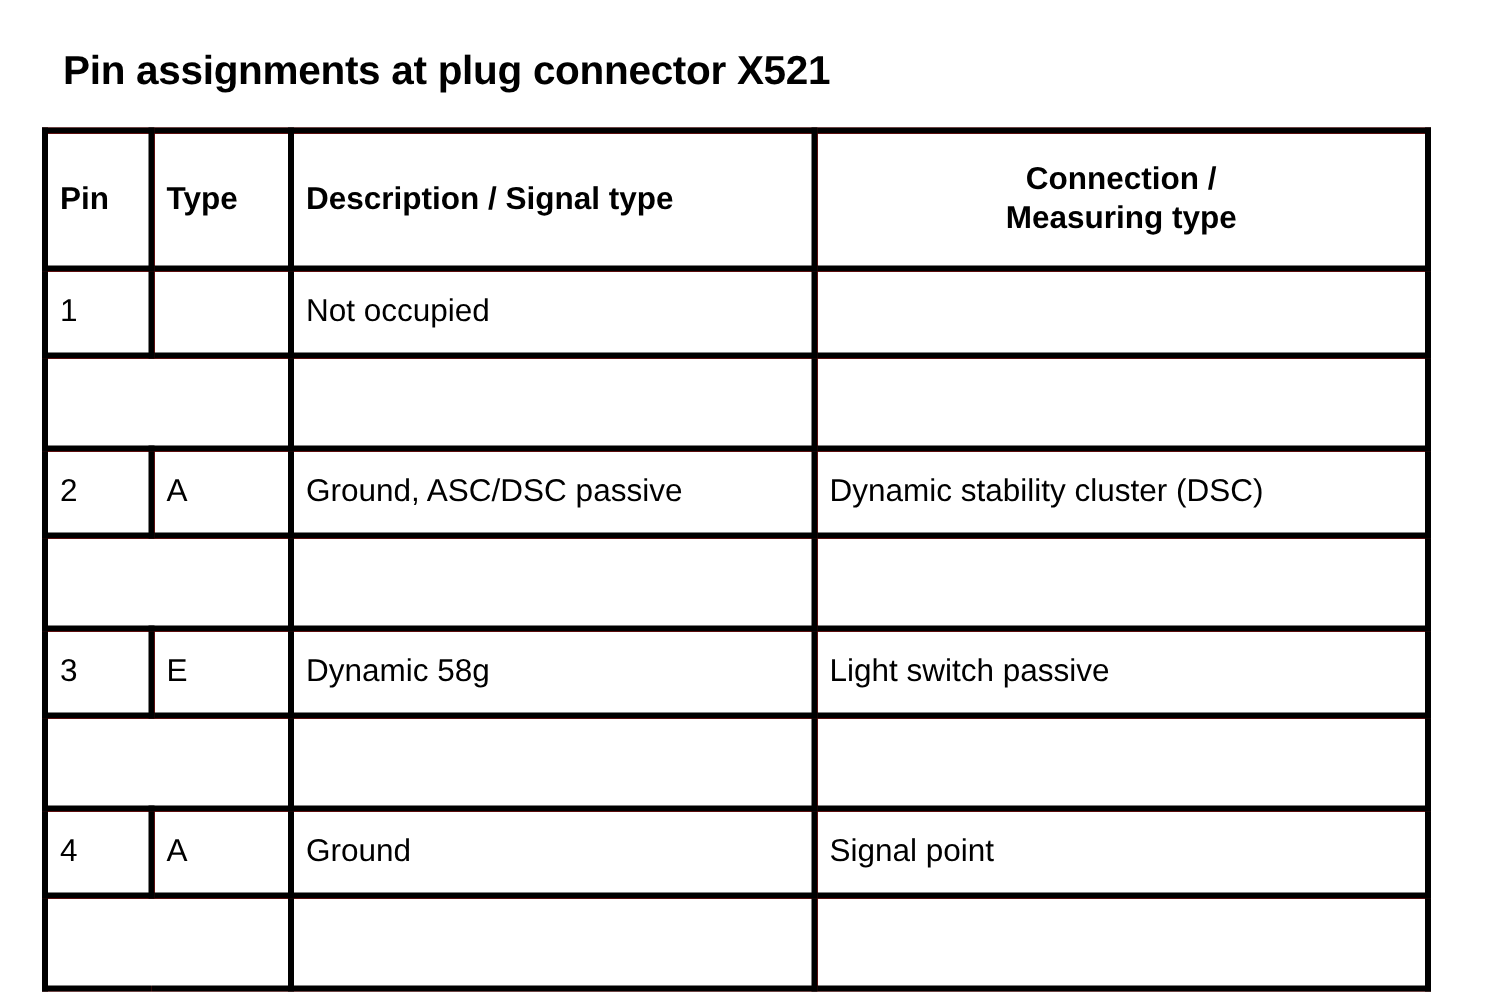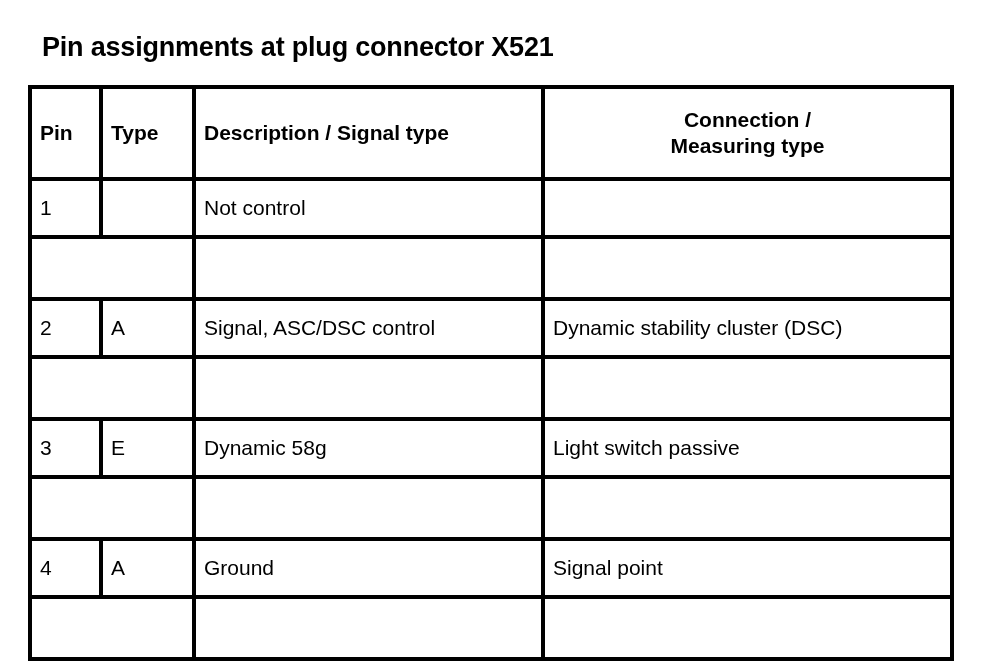--- a/index.html
+++ b/index.html
@@ -133,21 +133,21 @@
         </tr>
 
         <tr class="data-row">
           <td>
             <span class="cell-text">1</span>
           </td>
           <td>
             <span class="cell-text"></span>
           </td>
           <td>
-            <span class="cell-text">Not control</span>
+            <span class="cell-text">Not occupied</span>
           </td>
           <td>
             <span class="cell-text"></span>
           </td>
         </tr>
 
         <tr class="spacer-row">
           <td colspan="2">
             <span class="cell-text"></span>
           </td>
@@ -160,21 +160,21 @@
         </tr>
 
         <tr class="data-row">
           <td>
             <span class="cell-text">2</span>
           </td>
           <td>
             <span class="cell-text">A</span>
           </td>
           <td>
-            <span class="cell-text">Signal, ASC/DSC control</span>
+            <span class="cell-text">Ground, ASC/DSC passive</span>
           </td>
           <td>
             <span class="cell-text">Dynamic stability cluster (DSC)</span>
           </td>
         </tr>
 
         <tr class="spacer-row">
           <td colspan="2">
             <span class="cell-text"></span>
           </td>

